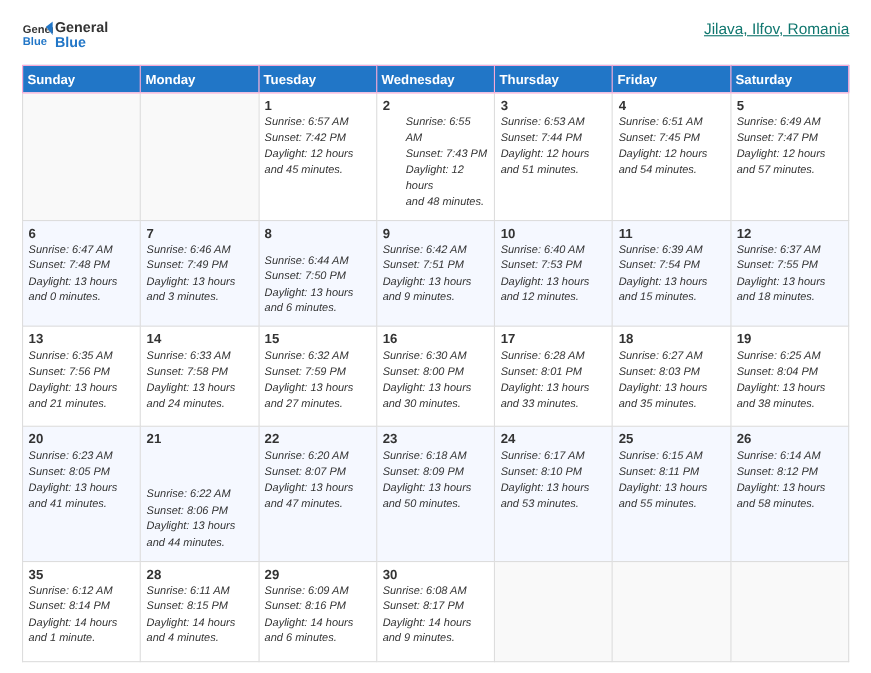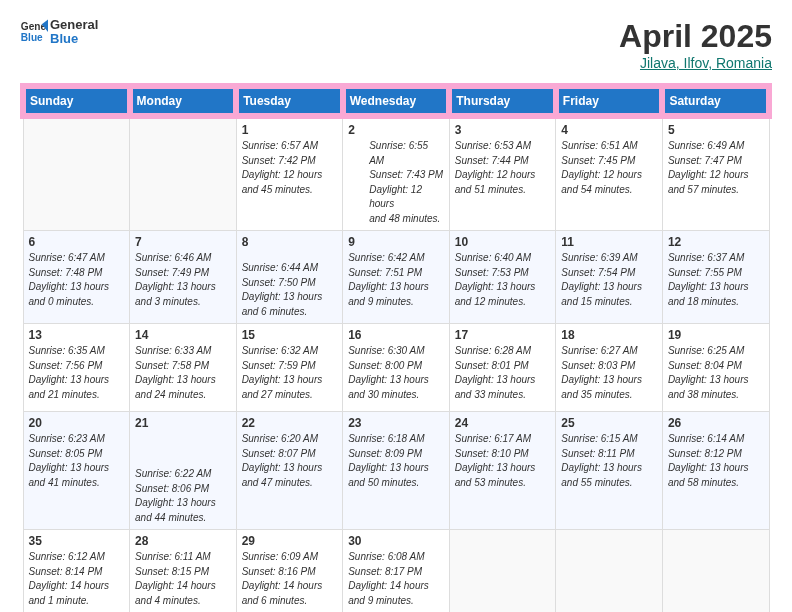--- a/index.html
+++ b/index.html
@@ -53,21 +53,21 @@
       border-collapse: collapse;
       width: 100%;
       table-layout: fixed;
     }
     .calendar th {
       background: #2176c7;
       color: #fff;
       padding: 5px 4px;
       font-size: 12px;
       font-weight: bold;
-      border: 6px solid #f9a8d4;
+      border: 1px solid #f9a8d4;
       text-align: left;
     }
     .calendar td {
       border: 1px solid #ddd;
       vertical-align: top;
       padding: 4px 5px;
       font-size: 10px;
       color: #333;
       background: #fff;
       height: 88px;
@@ -103,21 +103,20 @@
         <text x="1" y="16" font-size="13" font-weight="bold" fill="#333" font-family="Arial">General</text>
         <text x="1" y="29" font-size="13" font-weight="bold" fill="#2176c7" font-family="Arial">Blue</text>
         <polygon points="28,8 36,2 36,18" fill="#2176c7"></polygon>
       </svg>
       <div style="line-height:1.1;">
         <div style="font-size:13px;font-weight:bold;color:#333;">General</div>
         <div style="font-size:13px;font-weight:bold;color:#2176c7;">Blue</div>
       </div>
     </div>
     <div class="title-block">
-      <div class="main-title">April 2025</div>
       <div class="subtitle">Jilava, Ilfov, Romania</div>
     </div>
   </div>
 
   <table class="calendar">
     <thead>
       <tr>
       <th>Sunday</th>
           <th>Monday</th>
           <th>Tuesday</th>

